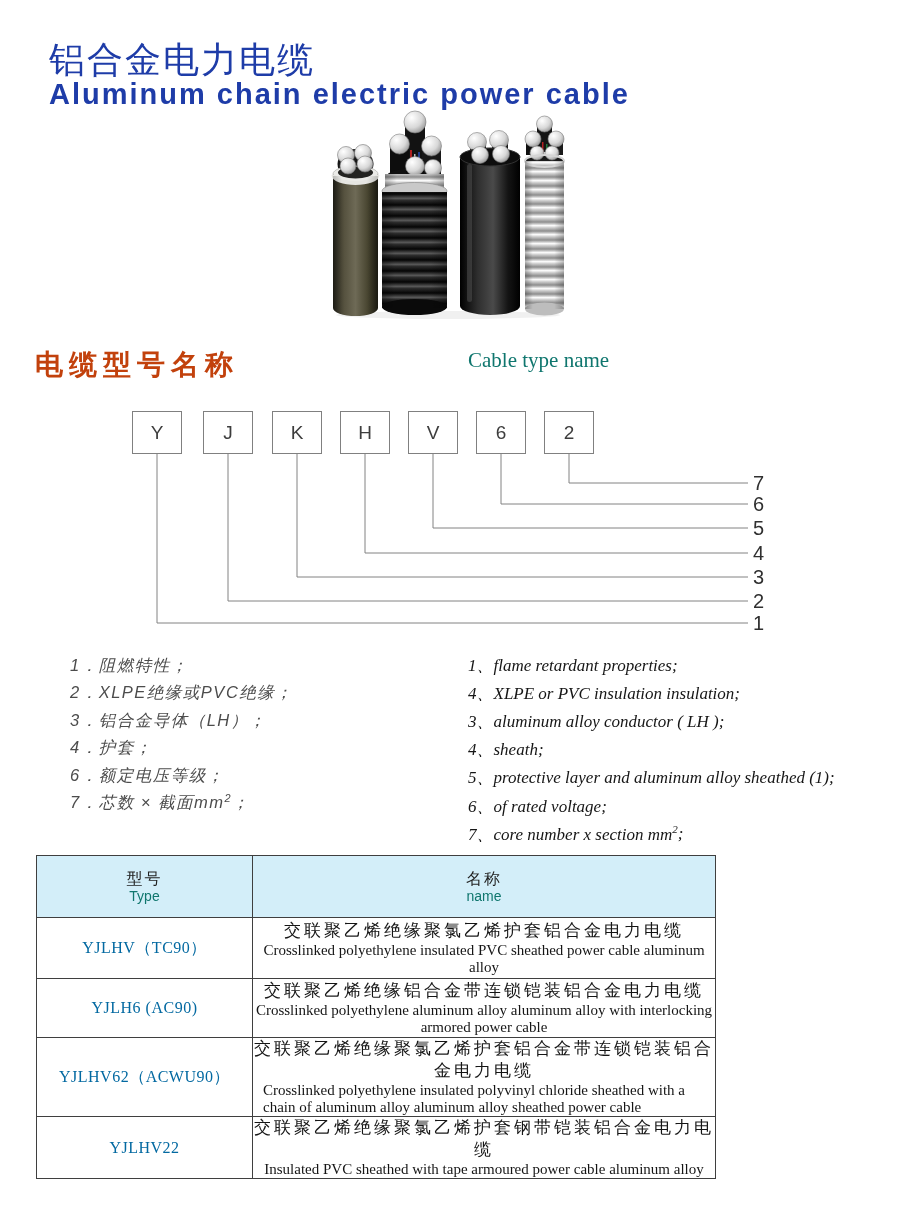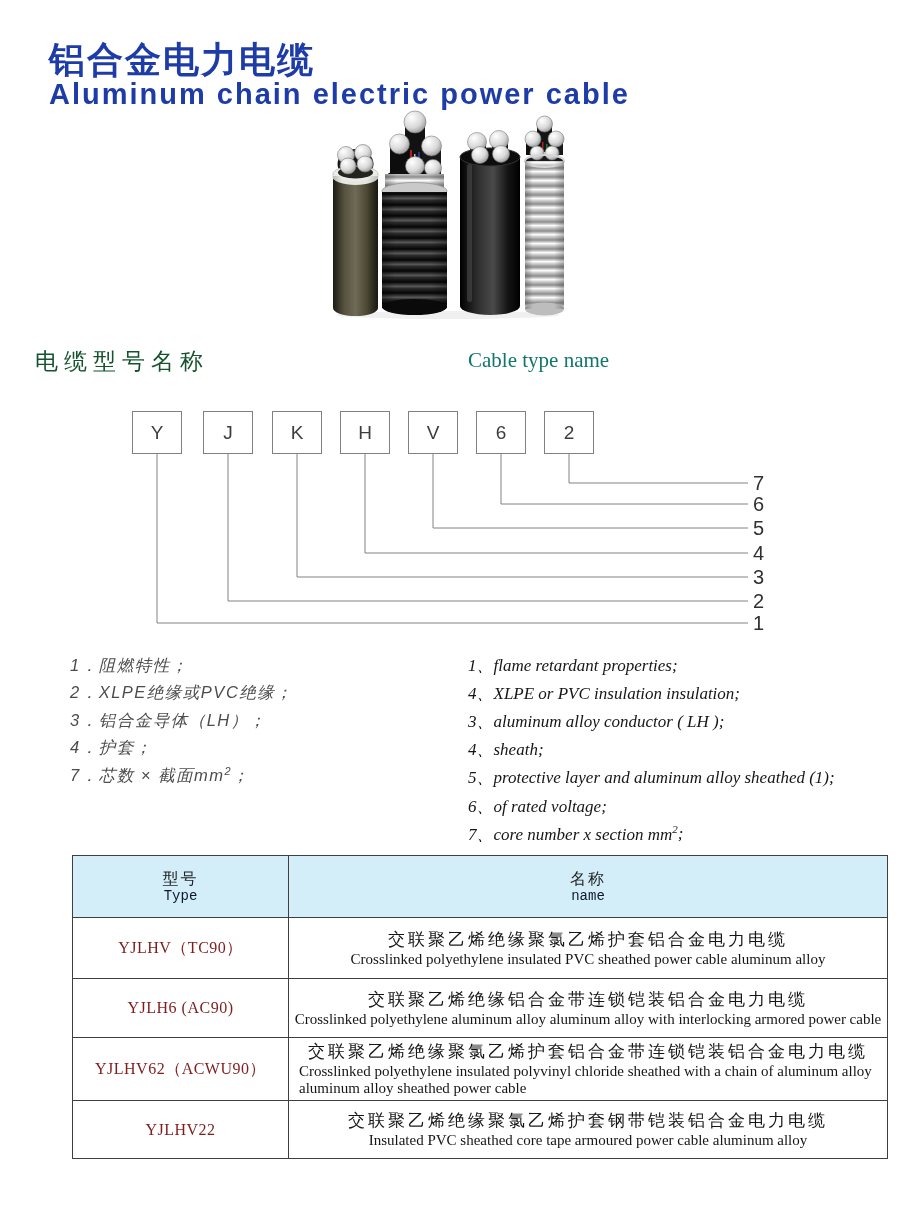--- a/index.html
+++ b/index.html
@@ -1,30 +1,30 @@
 <!DOCTYPE html>
 <html><head>
 <meta charset="utf-8">
 <style>
   html,body{margin:0;padding:0;background:#ffffff;}
   .page{position:relative;width:900px;height:1222px;background:#fff;overflow:hidden;
         font-family:"Liberation Sans",sans-serif;}
 
   
-  .title-zh{position:absolute;left:49px;top:36px;font-size:36px;font-weight:bold;
+  .title-zh{position:absolute;left:49px;top:36px;font-size:36px;font-weight:normal;
             letter-spacing:2px;color:#1e3ca8;white-space:nowrap;}
   .title-en{position:absolute;left:49px;top:78px;font-size:29px;font-weight:bold;
             letter-spacing:2px;color:#1e3ca8;white-space:nowrap;}
 
   
   .cables{position:absolute;left:330px;top:110px;width:236px;height:210px;}
 
   
-  .sec-zh{position:absolute;left:35px;top:346px;font-size:23px;font-weight:normal;
-          letter-spacing:6px;color:#14532d;white-space:nowrap;}
+  .sec-zh{position:absolute;left:35px;top:346px;font-size:28px;font-weight:bold;
+          letter-spacing:6px;color:#c2410c;white-space:nowrap;}
   .sec-en{position:absolute;left:468px;top:348px;font-size:21px;color:#0f766e;
           font-family:"Liberation Serif",serif;white-space:nowrap;}
 
   
   .code-box{position:absolute;top:411px;width:50px;height:43px;border:1px solid #808080;
             display:flex;align-items:center;justify-content:center;
             font-size:19px;color:#3d3d3d;background:#fff;box-sizing:border-box;}
   .callout-lines{position:absolute;left:0;top:454px;}
   .callout-num{position:absolute;left:753px;width:24px;font-size:20px;color:#303030;
                line-height:22px;}
@@ -32,29 +32,29 @@
   
   .legend{position:absolute;margin:0;padding:0;list-style:none;font-style:italic;}
   .legend li{height:27.5px;display:flex;align-items:center;white-space:nowrap;}
   .legend sup{font-size:11px;line-height:10px;transform:translateY(-5px);}
   .legend-zh{left:70px;top:652px;font-size:16.5px;color:#4c4c4c;letter-spacing:1.5px;}
   .legend-en{left:468px;top:651px;font-family:"Liberation Serif",serif;
              font-size:17px;color:#161616;}
   .legend-en li{height:28.2px;}
 
   
-  .cable-table{position:absolute;left:36px;top:855px;width:816px;
-               border-collapse:collapse;table-layout:fixed;margin-left:36px;}
+  .cable-table{position:absolute;left:36px;top:855px;width:680px;
+               border-collapse:collapse;table-layout:fixed;}
   .cable-table th,.cable-table td{border:1px solid #3f3f3f;padding:0;vertical-align:middle;
                text-align:center;box-sizing:border-box;}
   .cable-table th{background:#d3eef9;font-weight:normal;}
   .col-type{width:216px;}
   .hzh{font-size:16px;letter-spacing:2px;color:#222;line-height:19px;}
-  .hen{font-family:Liberation Mono, monospace;font-size:14px;color:#0f172a;line-height:16px;}
-  .type-txt{font-family:"Liberation Serif",serif;font-size:16px;color:#7f1d1d;letter-spacing:.5px;}
+  .hen{font-family:Liberation Sans, sans-serif;font-size:14px;color:#0f766e;line-height:16px;}
+  .type-txt{font-family:"Liberation Serif",serif;font-size:16px;color:#0369a1;letter-spacing:.5px;}
   .name-zh{font-size:17px;letter-spacing:3px;color:#151515;line-height:22px;}
   .name-en{font-family:"Liberation Serif",serif;font-size:15px;color:#151515;line-height:17px;}
   .left-en .name-en{text-align:left;padding:0 10px;}
 </style>
 </head>
 <body>
 
 <div class="page">
 
   <div class="title-zh">铝合金电力电缆</div>
@@ -233,20 +233,25 @@
         <span>3．铝合金导体（LH）；</span>
         <sup></sup>
         <span></span>
       </li>
     <li>
         <span>4．护套；</span>
         <sup></sup>
         <span></span>
       </li>
     <li>
+        <span>6．额定电压等级；</span>
+        <sup></sup>
+        <span></span>
+      </li>
+    <li>
         <span>7．芯数 × 截面mm</span>
         <sup>2</sup>
         <span>；</span>
       </li>
   </ul>
 
   <ul class="legend legend-en">
     <li>
         <span>1、flame retardant properties;</span>
         <sup></sup>
@@ -314,19 +319,19 @@
       <td><span class="type-txt">YJLHV62（ACWU90）</span></td>
       <td class="left-en">
         <div class="name-zh">交联聚乙烯绝缘聚氯乙烯护套铝合金带连锁铠装铝合金电力电缆</div>
         <div class="name-en">Crosslinked polyethylene insulated polyvinyl chloride sheathed with a chain of aluminum alloy aluminum alloy sheathed power cable</div>
       </td>
     </tr>
     <tr style="height:58px">
       <td><span class="type-txt">YJLHV22</span></td>
       <td>
         <div class="name-zh">交联聚乙烯绝缘聚氯乙烯护套钢带铠装铝合金电力电缆</div>
-        <div class="name-en">Insulated PVC sheathed core tape armoured power cable aluminum alloy</div>
+        <div class="name-en">Insulated PVC sheathed with tape armoured power cable aluminum alloy</div>
       </td>
     </tr>
   </tbody>
     </table>
 
 </div>
 
 </body></html>

